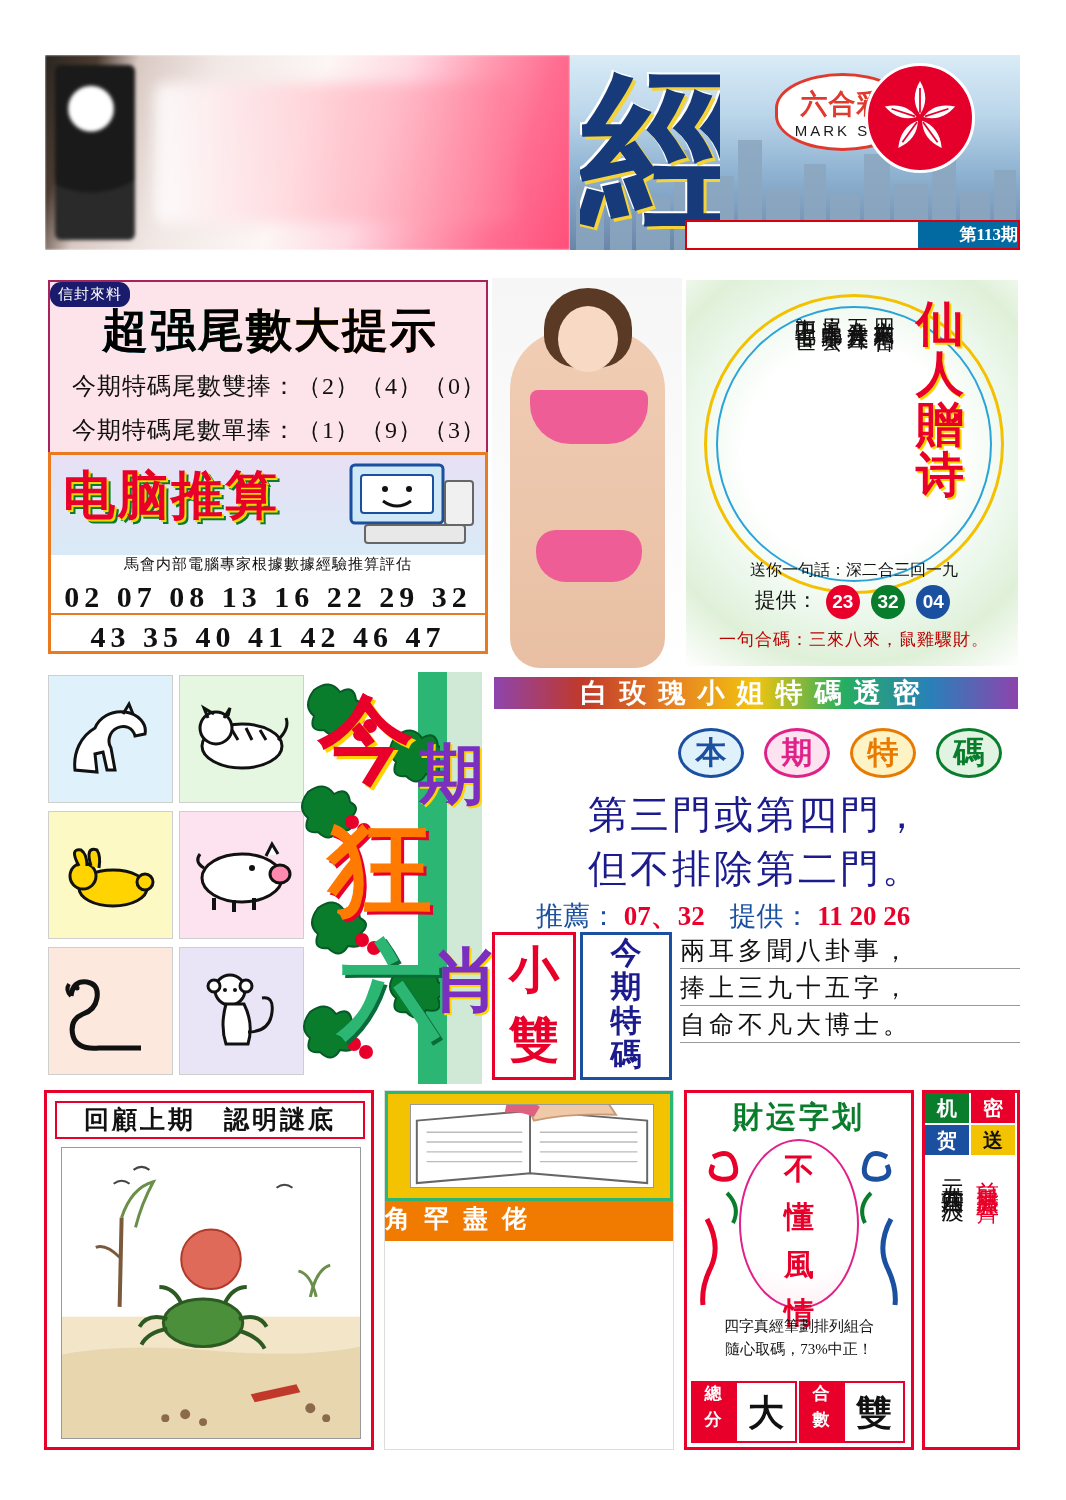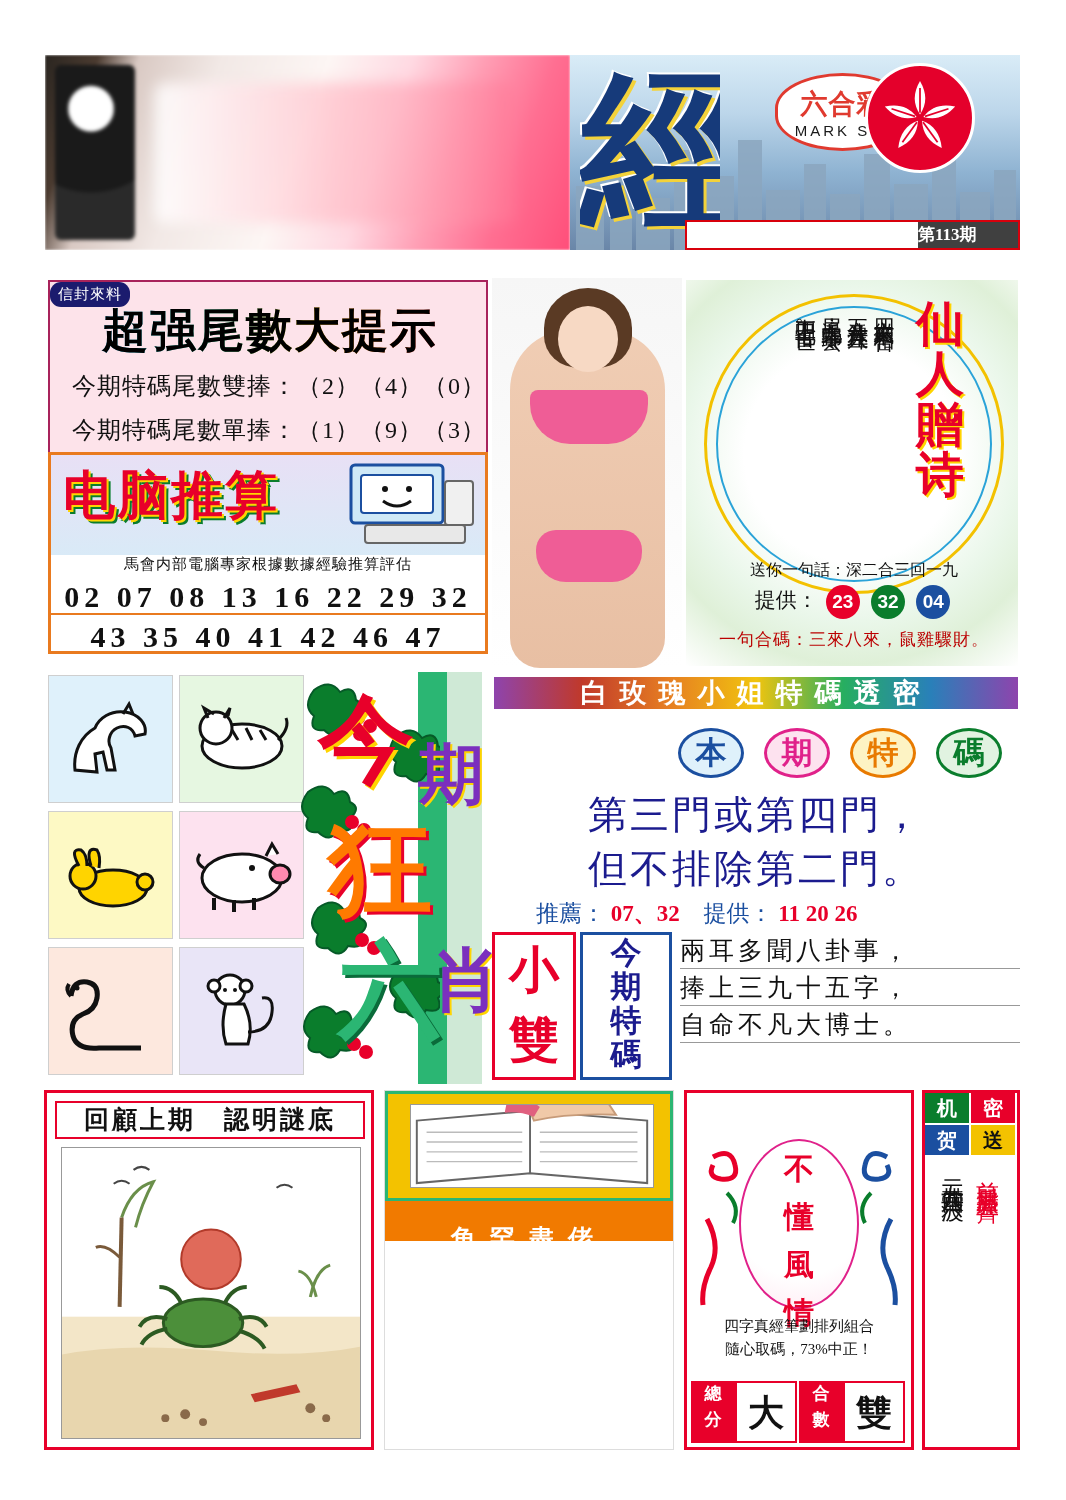--- a/index.html
+++ b/index.html
@@ -39,22 +39,22 @@
      display:flex; flex-direction:column; align-items:center; justify-content:center; }
   .marksix .ms1 { color:#e03a2f; font-size:27px; font-weight:bold; letter-spacing:1px; font-family:"DejaVu Serif",serif; }
   .marksix .ms2 { color:#1a1a1a; font-size:15px; letter-spacing:3px; font-family:"Liberation Sans",sans-serif; }
   .marksix .swirl { position:absolute; right:-6px; top:8px; width:26px; height:26px;
      border:4px solid #e03a2f; border-radius:50%; border-right-color:transparent; transform:rotate(35deg); }
   .bauhinia-wrap { position:absolute; right:45px; top:8px; width:110px; height:110px;
      background:#e4002b; border-radius:50%; border:3px solid #fff; }
   .bauhinia { position:absolute; left:50%; top:50%; width:88px; height:88px; transform:translate(-50%,-50%); }
   .issue-row { position:absolute; left:640px; bottom:0px; width:335px; height:30px; background:#fff; border:2px solid #d8000c; }
   .issue-blank { position:absolute; left:0; top:0; width:230px; height:26px; background:#fff; }
-  .issue-no { position:absolute; right:0; top:0; width:100px; height:26px; background:#404040; color:#fff;
-     font-size:17px; font-weight:bold; line-height:26px; text-align:left; }
+  .issue-no { position:absolute; right:0; top:0; width:100px; height:26px; background:#0369a1; color:#fff;
+     font-size:17px; font-weight:bold; line-height:26px; text-align:right; }
 
   
   .tailbox { position:absolute; left:48px; top:280px; width:440px; height:175px;
      background:#fde3ea; border:2px solid #a8235b; }
   .tag-xf { position:absolute; left:0px; top:0px; background:#1b1b6e; color:#fff; font-size:15px;
      padding:3px 8px; letter-spacing:1px;border-radius:11px; }
   .tail-title { position:absolute; left:0; top:18px; width:440px; height:56px; text-align:center;
      font-size:46px; font-weight:bold; font-family:"DejaVu Serif",serif;
      background:linear-gradient(90deg,#1a6fc4,#17a2b8,#2bb673,#f5b400,#f05a28,#e0218a);
      -webkit-background-clip:text; background-clip:text; color:transparent;
@@ -152,21 +152,21 @@
      display:flex; align-items:center; justify-content:center; font-size:31px; font-weight:bold;
      font-family:"DejaVu Serif",serif; border:3px solid #1b4fa0; }
   .bq-b1 { left:0px;   background:#dff1fb; color:#1b4fa0; }
   .bq-b2 { left:86px;  background:#fde2ef; color:#e0218a; border-color:#e0218a; }
   .bq-b3 { left:172px; background:#fdf3c4; color:#e87a00; border-color:#e87a00; }
   .bq-b4 { left:258px; background:#e1f3e1; color:#0a7d2c; border-color:#0a7d2c; }
   .bq-l1 { position:absolute; left:0; top:70px; width:528px; text-align:center; font-size:39px;
      color:#1b1b8e; letter-spacing:3px; font-family:"DejaVu Serif",serif; }
   .bq-l2 { position:absolute; left:0; top:124px; width:528px; text-align:center; font-size:39px;
      color:#1b1b8e; letter-spacing:3px; font-family:"DejaVu Serif",serif; }
-  .bq-l3 { position:absolute; left:44px; top:180px; width:484px; font-size:23px; }
+  .bq-l3 { position:absolute; left:44px; top:180px; width:484px; font-size:27px; }
   .bq-l3 .k { color:#1b4fa0; }
   .bq-l3 .v { color:#e8002a; font-weight:bold; }
   .knot { position:absolute; left:496px; top:728px; width:170px; height:140px; }
 
   
   .xsbox { position:absolute; left:492px; top:932px; width:180px; height:148px; }
   .xs-left { position:absolute; left:0; top:0; width:84px; height:148px; border:3px solid #e8002a; background:#fff; }
   .xs-left div { font-size:50px; color:#e8002a; font-weight:bold; text-align:center;
      font-family:"DejaVu Serif",serif; line-height:70px; }
   .xs-right { position:absolute; left:88px; top:0; width:92px; height:148px; border:3px solid #1b4fa0; background:#fff; }
@@ -183,22 +183,22 @@
   .bl-title { position:absolute; left:8px; top:8px; width:310px; height:38px; border:2px solid #e8002a; }
   .bl-title span { display:block; text-align:center; line-height:34px; font-size:25px; font-weight:bold;
      color:#111; letter-spacing:3px; font-family:"DejaVu Serif",serif; }
   .bl-img { position:absolute; left:14px; top:54px; width:300px; height:292px; border:1px solid #999;
      background:linear-gradient(180deg,#ffffff 0 58%, #f3e6c8 58% 100%); overflow:hidden; }
 
   .bm { position:absolute; left:340px; top:0; width:290px; height:360px; background:#fff; border:1px solid #ddd; }
   .bm-top { position:absolute; left:0; top:0; width:288px; height:110px; background:#f3c200; border:3px solid #2bb673; }
   .bm-book { position:absolute; left:22px; top:10px; width:244px; height:84px; background:#fff; border:1px solid #999; }
   .bm-strip { position:absolute; left:0; top:110px; width:288px; height:40px; background:#f17a00; }
-  .bm-strip span { display:block; text-align:center; line-height:40px; font-size:25px; font-weight:bold;
-     color:#fff; letter-spacing:14px; font-family:Liberation Serif, serif;margin-top:18px; }
+  .bm-strip span { display:block; line-height:40px; font-size:25px; font-weight:bold;
+     color:#fff; letter-spacing:14px; font-family:Liberation Mono, monospace; }
 
   .bc { position:absolute; left:640px; top:0; width:230px; height:360px; border:3px solid #e8002a; background:#fff; }
   .bc-title { position:absolute; left:0; top:4px; width:224px; text-align:center; font-size:30px;
      font-weight:bold; color:#0a7d2c; font-family:"DejaVu Serif",serif; letter-spacing:3px; }
   .bc-oval { position:absolute; left:52px; top:46px; width:120px; height:170px; border:2px solid #e0218a;
      border-radius:50%; background:radial-gradient(circle at 50% 40%, #fff 60%, #ffeaf3 100%); }
   .bc-oval div { text-align:center; font-size:30px; color:#e8002a; font-weight:bold; line-height:40px;
      font-family:"DejaVu Serif",serif; padding-top:8px; }
   .bc-sub { position:absolute; left:0; top:222px; width:224px; text-align:center; font-size:15px; color:#111; line-height:1.5; }
   .bc-foot { position:absolute; left:4px; bottom:4px; width:216px; height:62px; }
@@ -545,20 +545,21 @@
             <path d="M96 -2 Q118 -8 130 2 L124 12 Q108 6 94 8Z" fill="#e0607f"></path>
           </svg>
         </div>
       </div>
       <div class="bm-strip">
         <span>角罕盡佬</span>
       </div>
     </div>
 
     <div class="bc">
+      <div class="bc-title">財运字划</div>
       <svg style="position:absolute;left:4px;top:40px" width="216" height="185" viewBox="0 0 216 185">
         <g fill="none" stroke="#e8002a" stroke-width="5">
           <path d="M22 24 q18 -10 22 8 q4 16 -14 14 q-14 -2 -8 -14"></path>
           <path d="M16 86 q14 26 4 48 q-10 20 -8 38"></path>
         </g>
         <g fill="none" stroke="#1b4fa0" stroke-width="5">
           <path d="M196 24 q-18 -10 -22 8 q-4 16 14 14 q14 -2 8 -14"></path>
           <path d="M200 86 q-14 26 -4 48 q10 20 8 38"></path>
         </g>
         <g fill="none" stroke="#0a7d2c" stroke-width="4">

